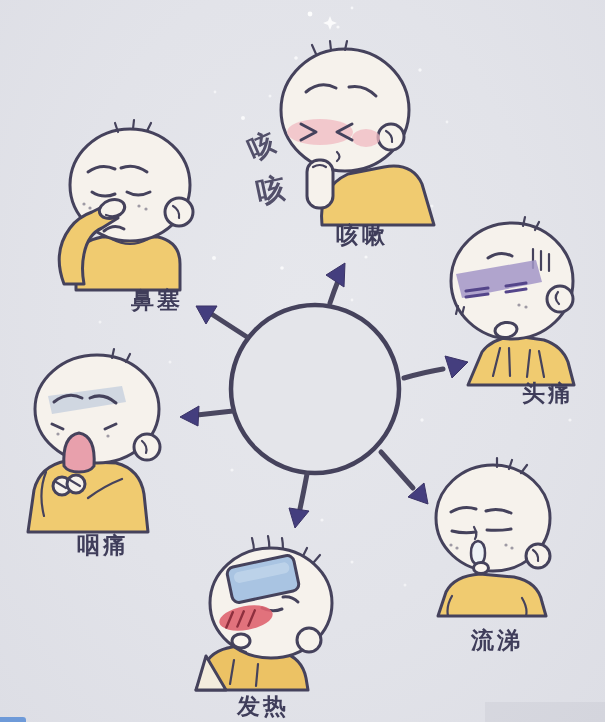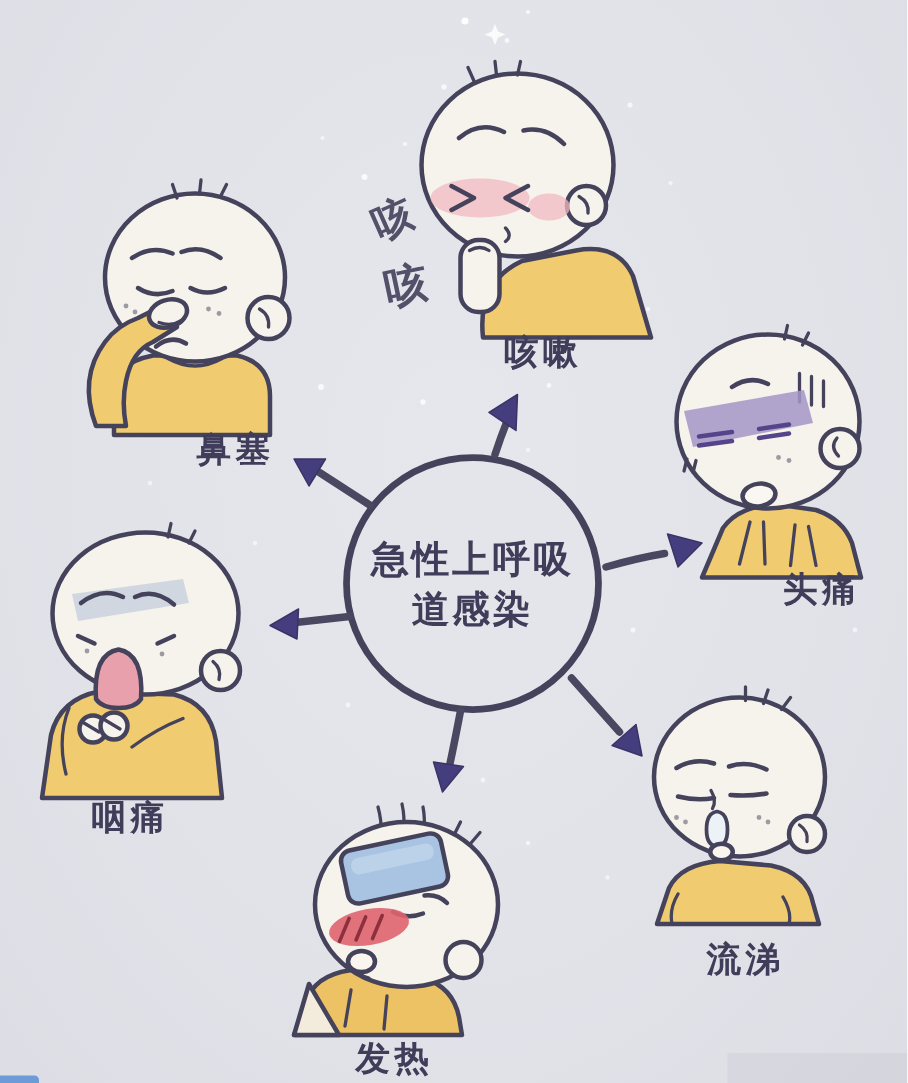--- a/index.html
+++ b/index.html
@@ -219,30 +219,26 @@
       <path class="shaft" d="M381,452 L413,488"></path>
       <polygon class="ahead" points="428,504 408,497 424,483"></polygon>
     </g>
     <g>
       <path class="shaft" d="M307,474 Q303,495 300,509"></path>
       <polygon class="ahead" points="295,528 289,508 309,511"></polygon>
     </g>
   </g>
 </svg>
 
-  <div class="center-text">
-    <span>急性上呼吸</span>
-    <span>道感染</span>
-  </div>
 
   <div class="sfx" style="left:262px;top:146px;">咳</div>
   <div class="sfx second" style="left:271px;top:191px;">咳</div>
 
   <div class="sym-label" style="left:124px;top:300px;margin-left:33px;">鼻塞</div>
   <div class="sym-label" style="left:362px;top:235px;">咳嗽</div>
   <div class="sym-label" style="left:548px;top:393px;text-align:center;">头痛</div>
-  <div class="sym-label" style="left:87px;top:545px;">咽痛</div>
+  <div class="sym-label" style="left:103px;top:545px;">咽痛</div>
   <div class="sym-label" style="left:263px;top:706px;">发热</div>
   <div class="sym-label" style="left:497px;top:640px;">流涕</div>
 
   <div class="wm-shadow"></div>
   <div class="corner-mark"></div>
 </div>
 
 </body></html>

